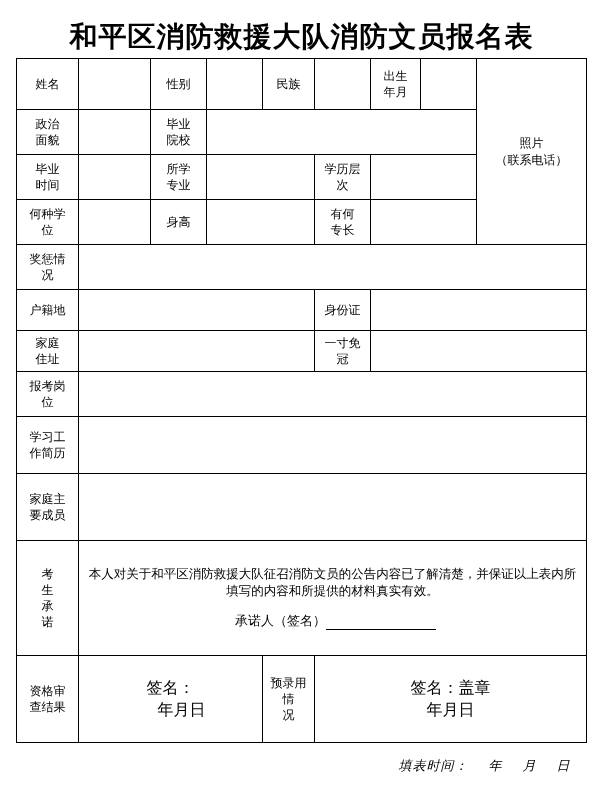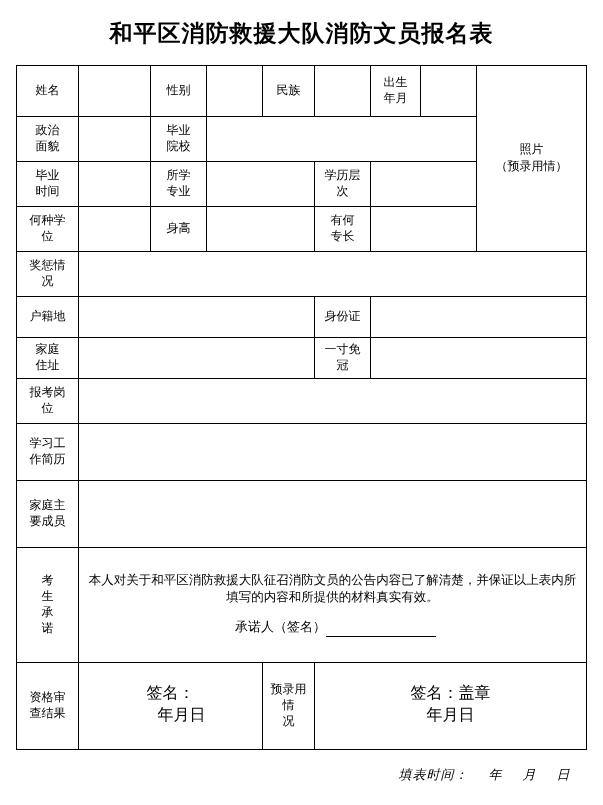--- a/index.html
+++ b/index.html
@@ -15,34 +15,33 @@
     overflow: hidden;
   }
   .page {
     position: relative;
     width: 603px;
     height: 805px;
     box-sizing: border-box;
   }
   .doc-title {
     text-align: center;
-    font-size: 23px;
+    font-size: 28px;
     font-weight: bold;
     letter-spacing: 1px;
     margin-top: 18px;
     margin-bottom: 2px;
     font-family: "Liberation Serif", serif;
   }
   table.form {
     border-collapse: collapse;
     table-layout: fixed;
     width: 570px;
-    margin: 16px auto;
+    margin: 0 auto;
     font-size: 12px;
-    font-family: Liberation Mono, monospace;
   }
   table.form td {
     border: 1px solid #000000;
     padding: 2px 4px;
     vertical-align: middle;
     text-align: center;
     line-height: 1.35;
     word-break: break-all;
   }
   td.lbl {
@@ -144,21 +143,21 @@
       <td class="blank h-photo"></td>
       <td class="lbl h-photo">民族</td>
       <td class="blank h-photo"></td>
       <td class="lbl h-photo">
         <div>出生</div>
         <div>年月</div>
       </td>
       <td class="blank h-photo"></td>
       <td class="lbl" rowspan="4">
         <div>照片</div>
-        <div>（预录用情）</div>
+        <div>（联系电话）</div>
       </td>
     </tr>
 
     <tr>
       <td class="lbl r-std">
         <div>政治</div>
         <div>面貌</div>
       </td>
       <td class="blank r-std"></td>
       <td class="lbl r-std">

